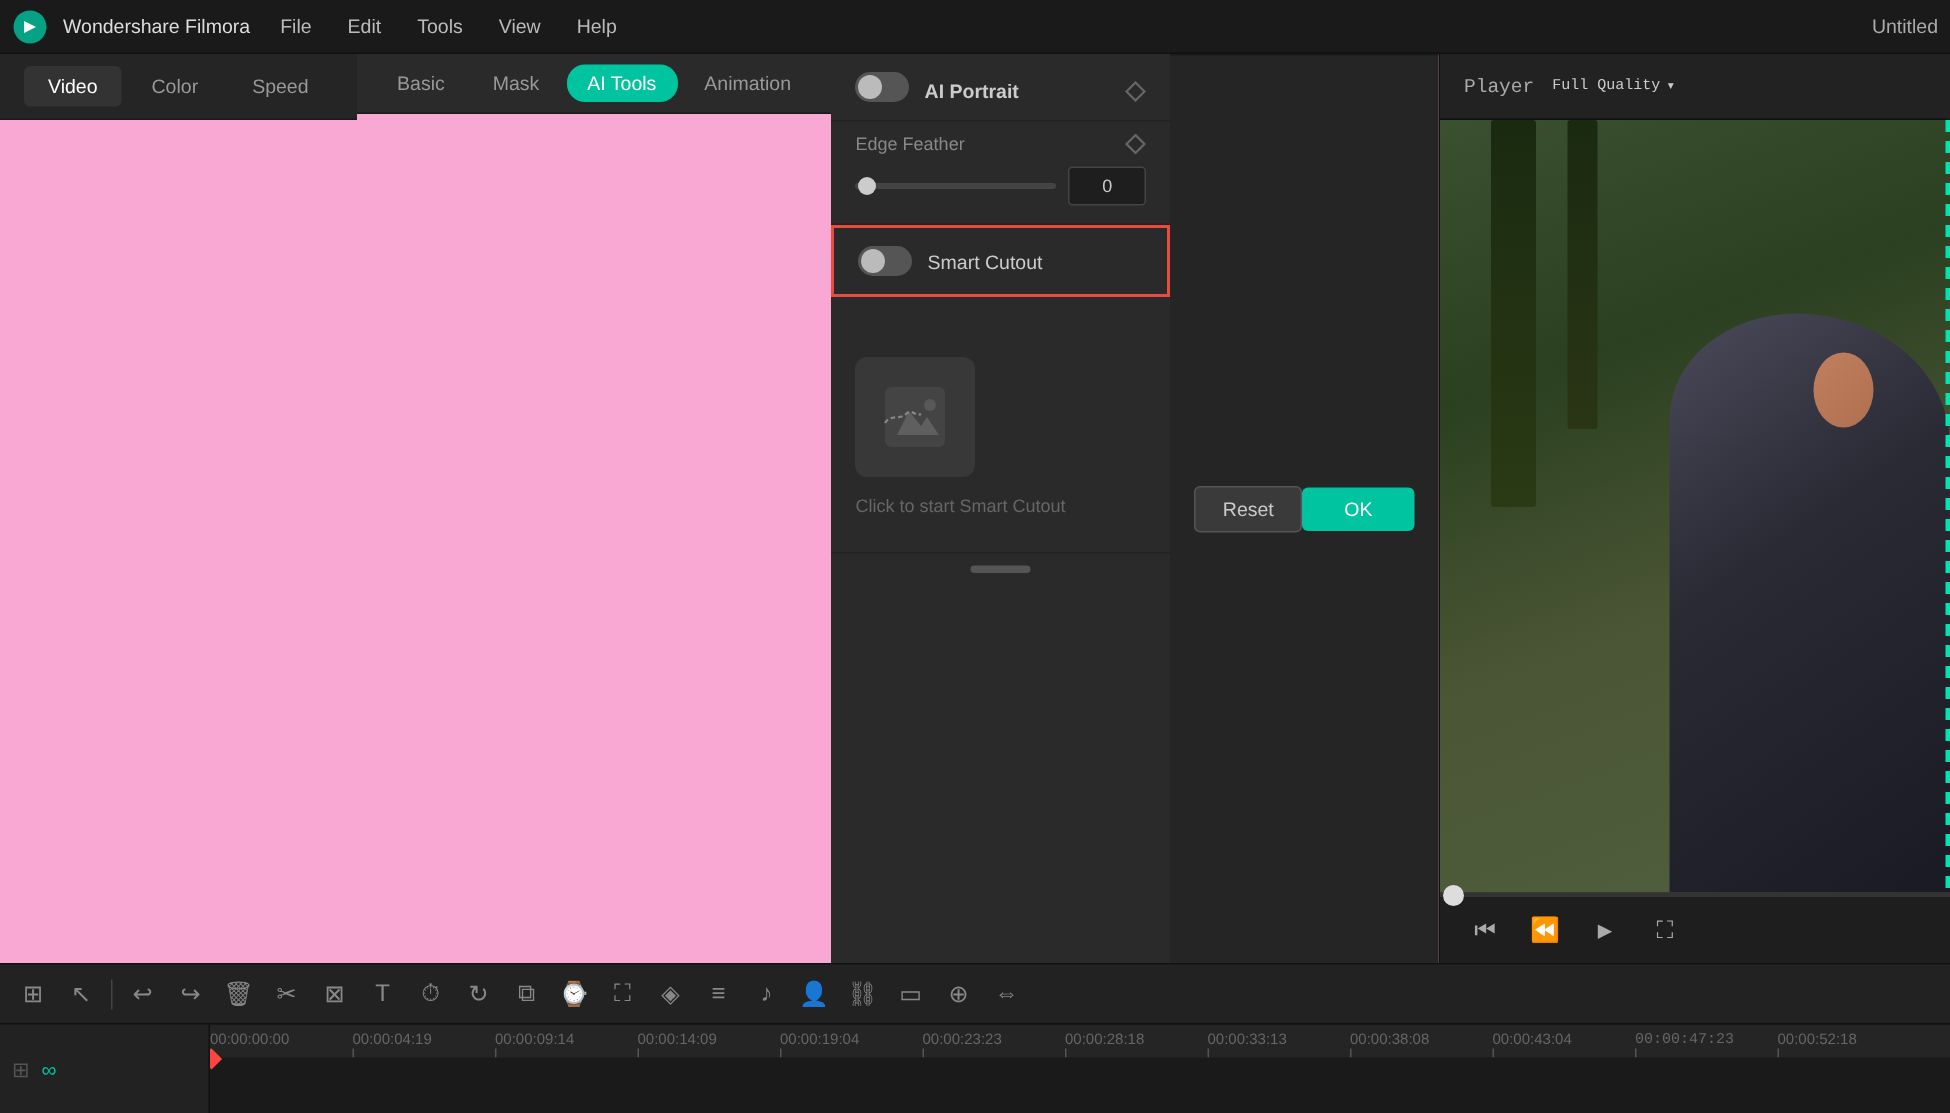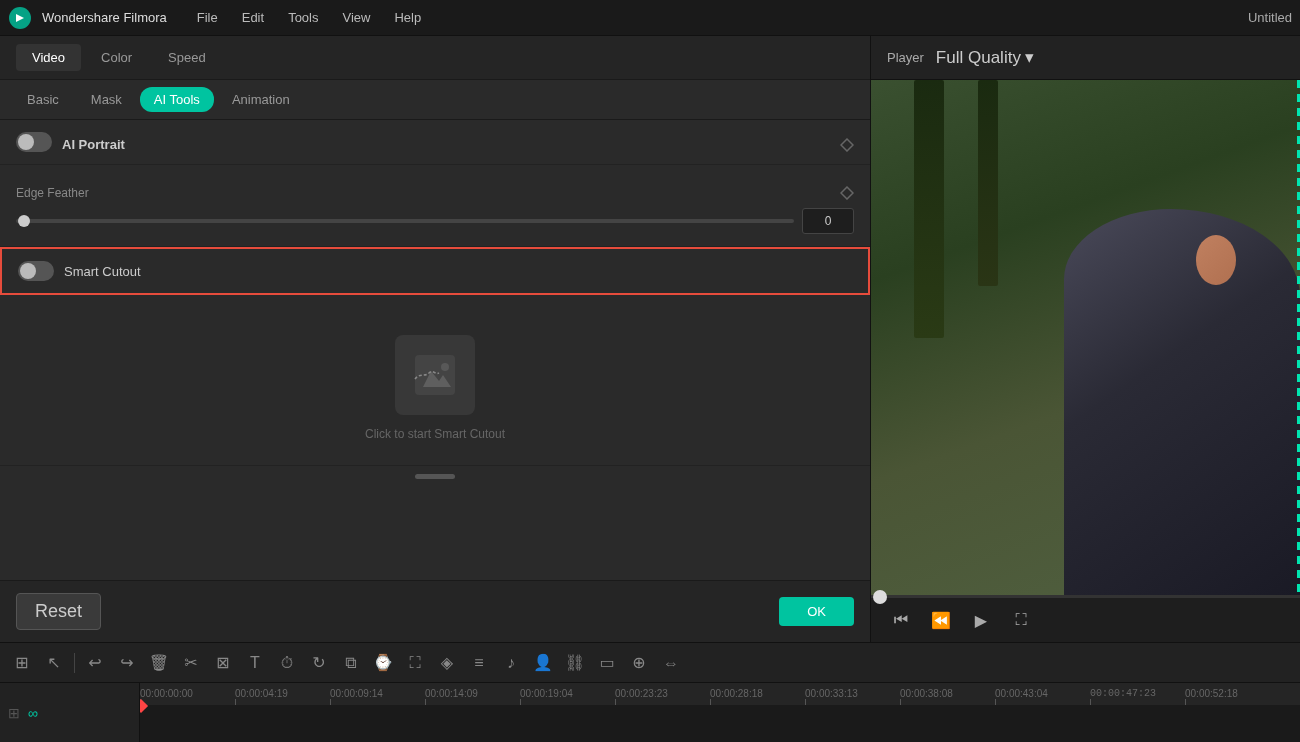--- a/index.html
+++ b/index.html
@@ -28,21 +28,21 @@
     }
     .menubar-logo {
       width: 24px;
       height: 24px;
       margin-right: 6px;
     }
     .menubar-brand {
       color: #ddd;
       font-size: 13px;
       font-weight: 500;
-      margin-right: 16px;
+      margin-right: 6px;
     }
     .menubar-item {
       color: #bbb;
       font-size: 13px;
       padding: 4px 10px;
       cursor: pointer;
       border-radius: 4px;
     }
     .menubar-title {
       margin-left: auto;
@@ -52,23 +52,23 @@
 
     
     .main-area {
       display: flex;
       flex: 1;
       overflow: hidden;
     }
 
     
     .left-panel {
-      width: 871px;
-      display: flex;
-      flex-direction: column;
+      width: 960px;
+      display: flex;
+      flex-direction: row;
       background: #f9a8d4;
       border-right: 1px solid #111;
       flex-shrink: 0;
     }
 
     
     .top-tabs {
       display: flex;
       background: #252525;
       height: 44px;
@@ -170,21 +170,20 @@
       margin-left: auto;
       width: 14px;
       height: 14px;
       color: #666;
     }
 
     
     .feather-section {
       padding: 8px 16px 12px;
       border-bottom: 1px solid #222;
-      margin-top: 13px;
     }
     .feather-label-row {
       display: flex;
       align-items: center;
       margin-bottom: 8px;
     }
     .feather-label {
       color: #888;
       font-size: 12px;
     }
@@ -231,21 +230,21 @@
       padding: 12px 16px;
       border: 2px solid #e74c3c;
       margin: 0;
       background: #2a2a2a;
     }
 
     
     .smart-cutout-preview {
       display: flex;
       flex-direction: column;
-      align-items: center;
+      align-items: flex-start;
       justify-content: center;
       padding: 40px 16px 24px;
       gap: 12px;
       border-bottom: 1px solid #222;
     }
     .cutout-icon-box {
       width: 80px;
       height: 80px;
       background: #383838;
       border-radius: 8px;
@@ -302,40 +301,41 @@
       background: #252525;
       flex-shrink: 0;
     }
     .reset-btn {
       background: #3a3a3a;
       border: 1px solid #555;
       color: #ccc;
       padding: 7px 18px;
       border-radius: 4px;
       cursor: pointer;
-      font-size: 18px;
+      font-size: 13px;
     }
     .ok-btn {
       margin-left: auto;
       background: #00c4a0;
       border: none;
       color: #fff;
       padding: 7px 28px;
       border-radius: 4px;
       cursor: pointer;
       font-size: 13px;
       font-weight: 500;
     }
 
     
     .right-panel {
       flex: 1;
       display: flex;
       flex-direction: column;
       background: #737373;
+      font-family: Liberation Mono, monospace;
     }
     .player-header {
       display: flex;
       align-items: center;
       padding: 8px 16px;
       background: #222;
       border-bottom: 1px solid #111;
       height: 44px;
       flex-shrink: 0;
     }
@@ -343,21 +343,21 @@
       color: #aaa;
       font-size: 13px;
     }
     .player-quality-select {
       margin-left: 12px;
       display: flex;
       align-items: center;
       gap: 4px;
       color: #ccc;
       cursor: pointer;
-      font-size: 17px;
+      font-size: 10px;
     }
     .player-video {
       flex: 1;
       background: #000;
       position: relative;
       overflow: hidden;
     }
     .video-preview {
       width: 100%;
       height: 100%;

